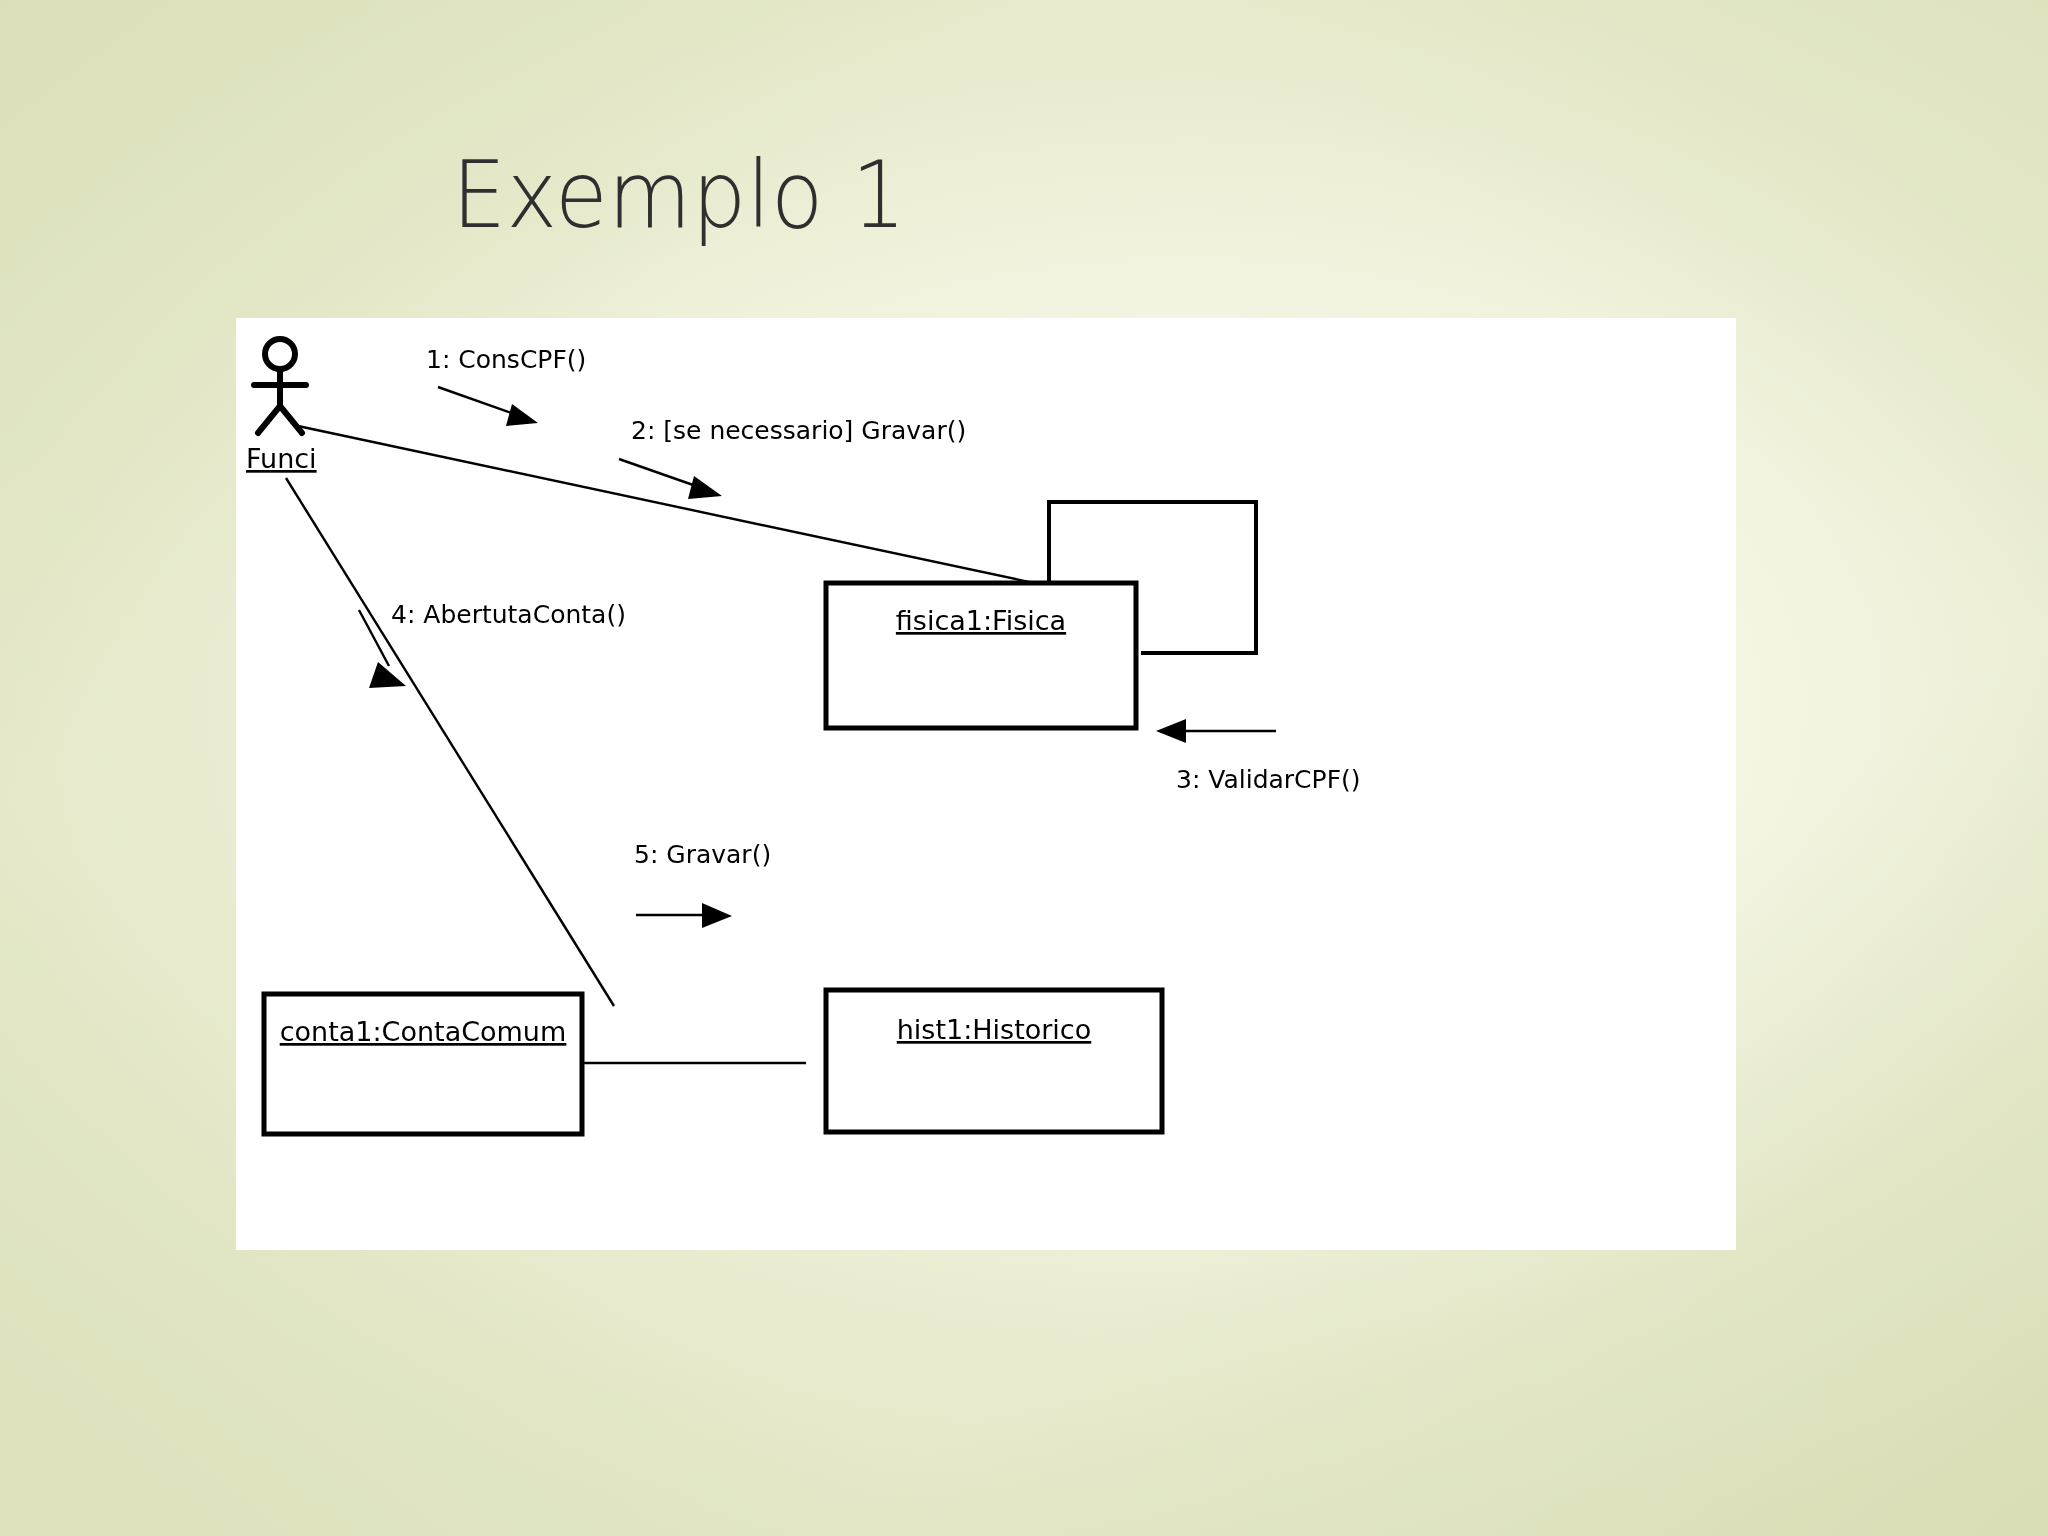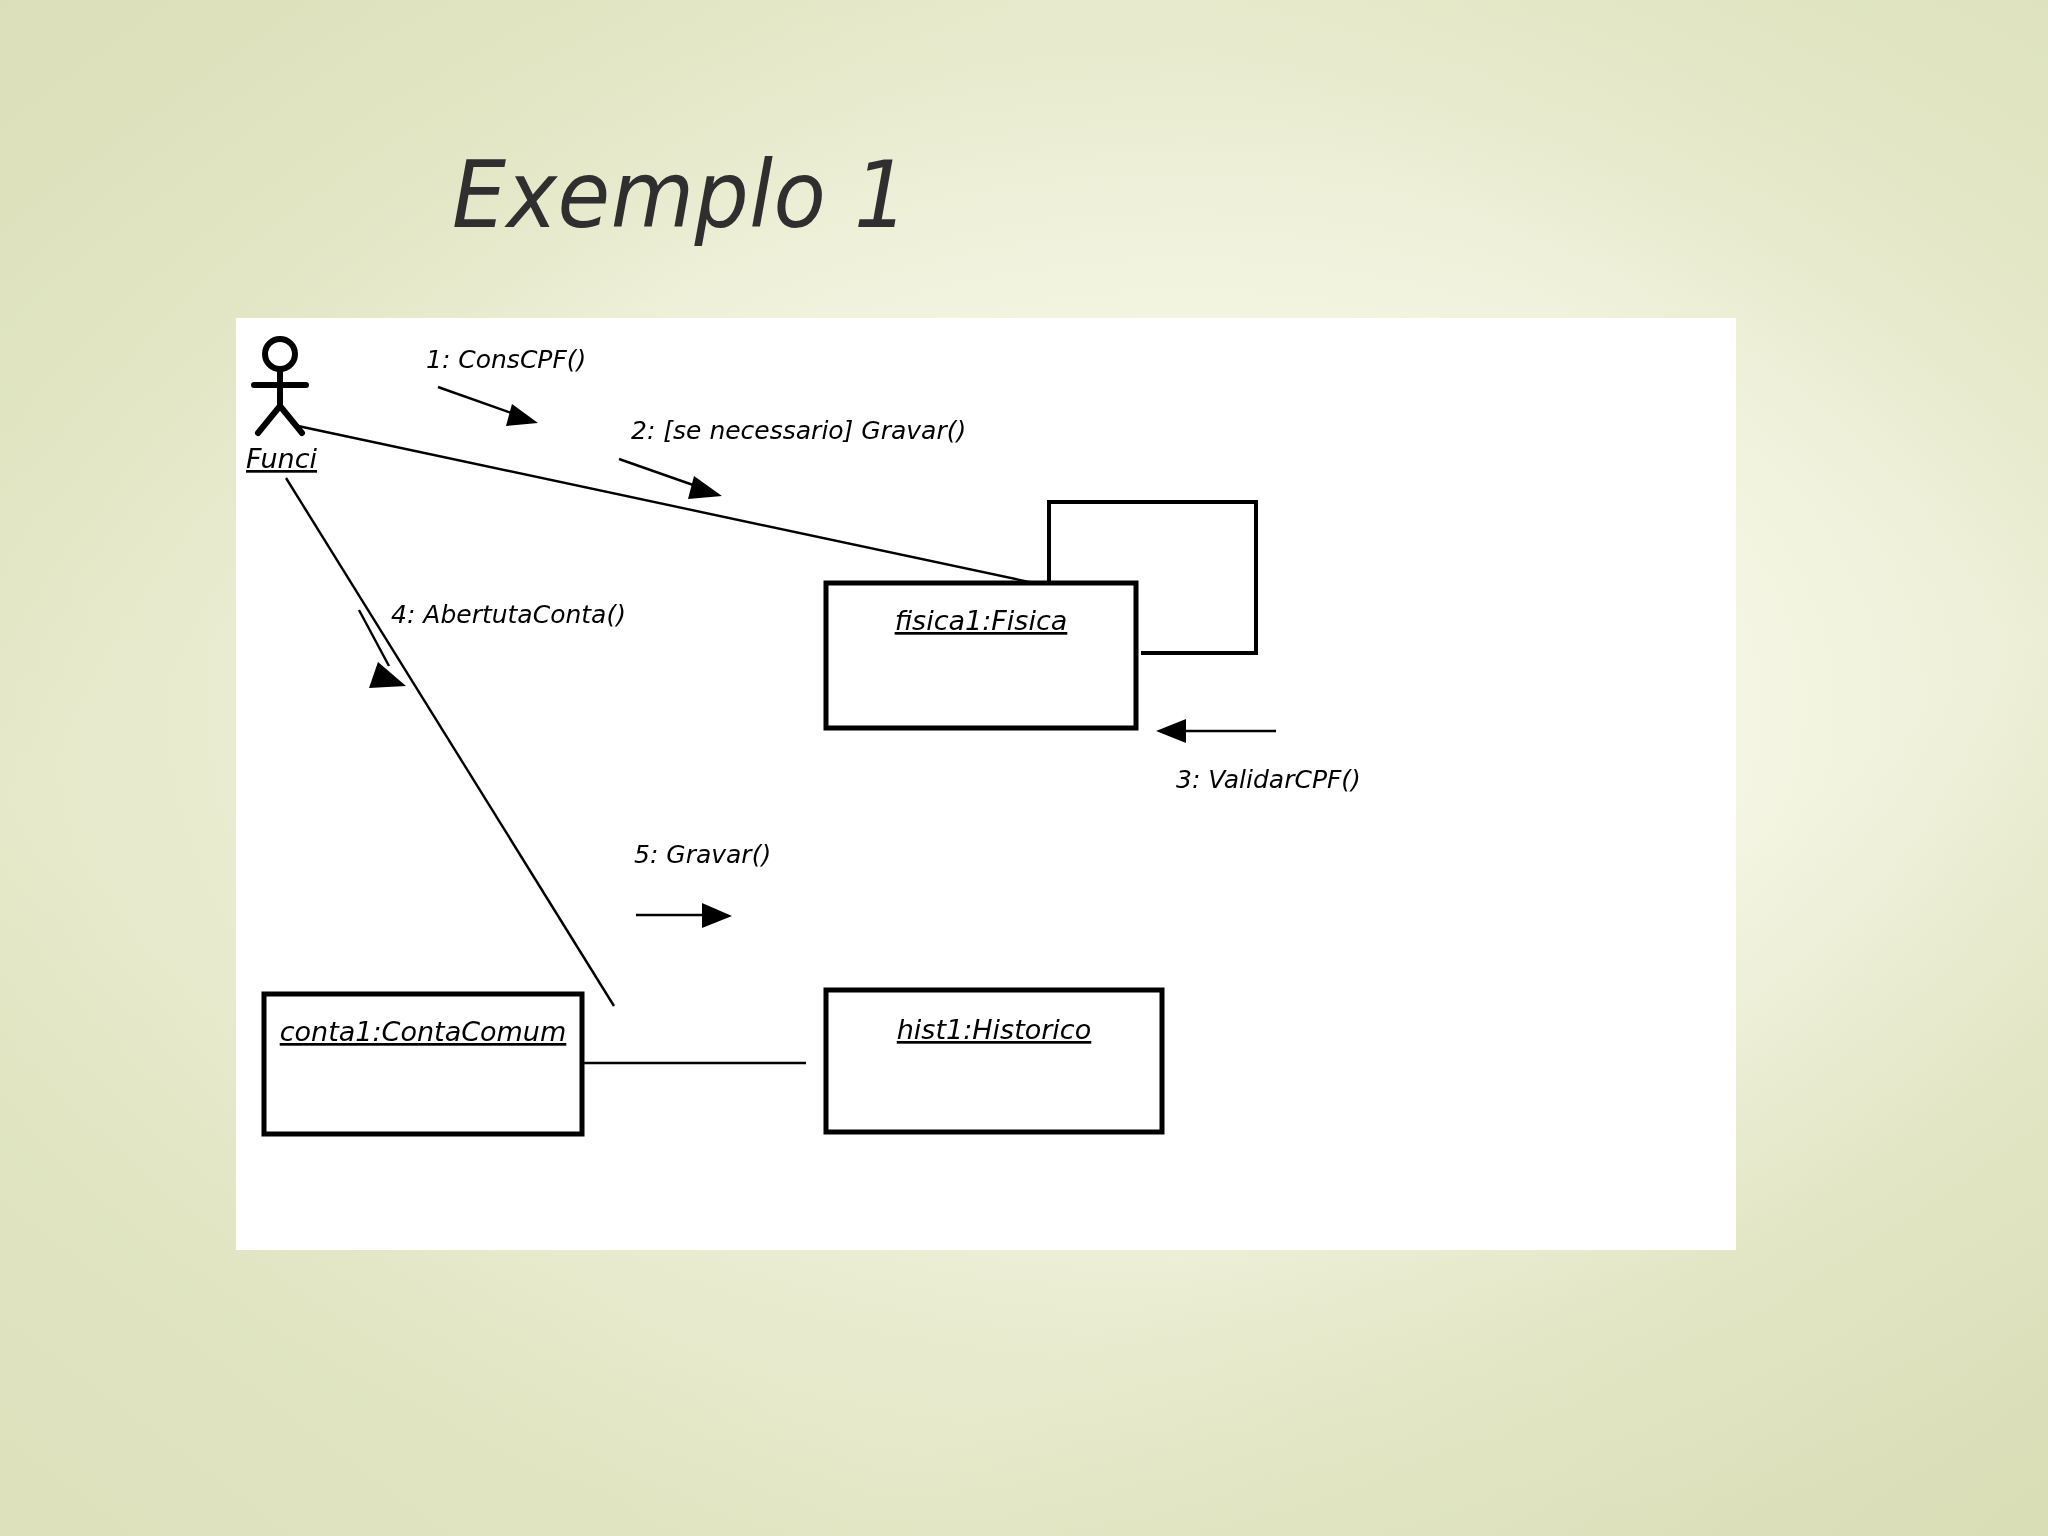--- a/index.html
+++ b/index.html
@@ -19,21 +19,20 @@
     position: relative;
     width: 2048px;
     height: 1536px;
     background:
       radial-gradient(ellipse 1400px 900px at 58% 46%,
                       #fbfcf4 0%,
                       #f7f8ea 28%,
                       #f0f2dc 52%,
                       #e8ebce 72%,
                       #e2e6c4 100%);
-    font-style: italic;
   }
   
   #slide::after {
     content: "";
     position: absolute;
     inset: 0;
     pointer-events: none;
     background:
       linear-gradient(to bottom right, rgba(214,220,178,0.55) 0%, rgba(214,220,178,0) 26%),
       linear-gradient(to bottom left,  rgba(214,220,178,0.35) 0%, rgba(214,220,178,0) 22%),

